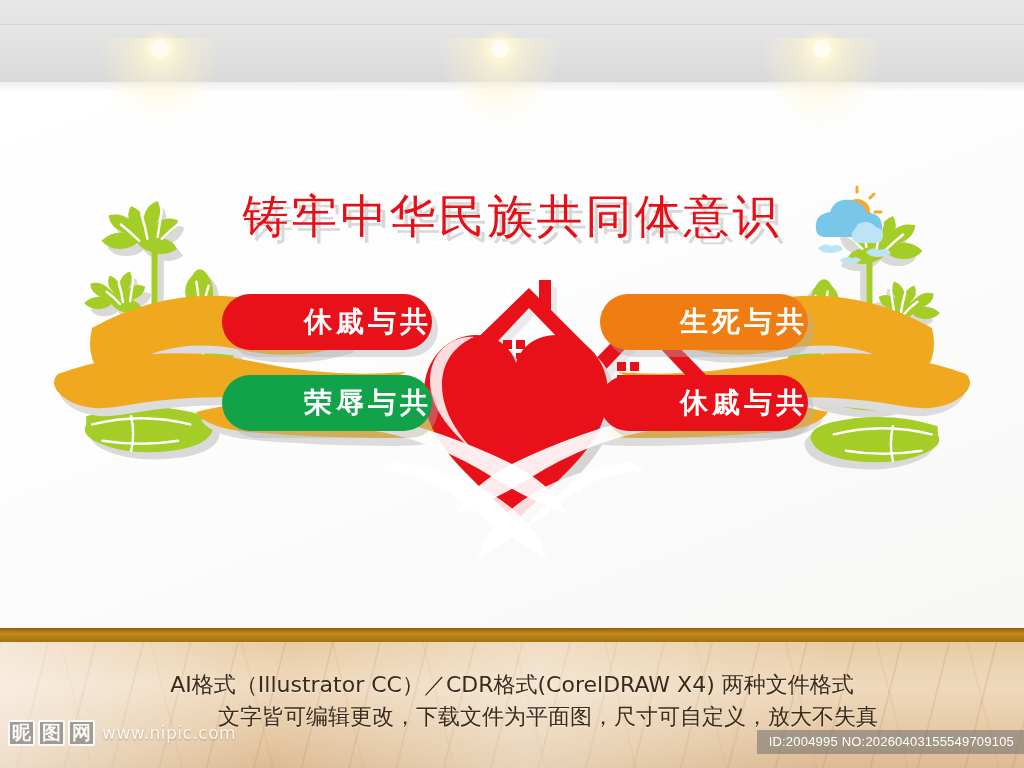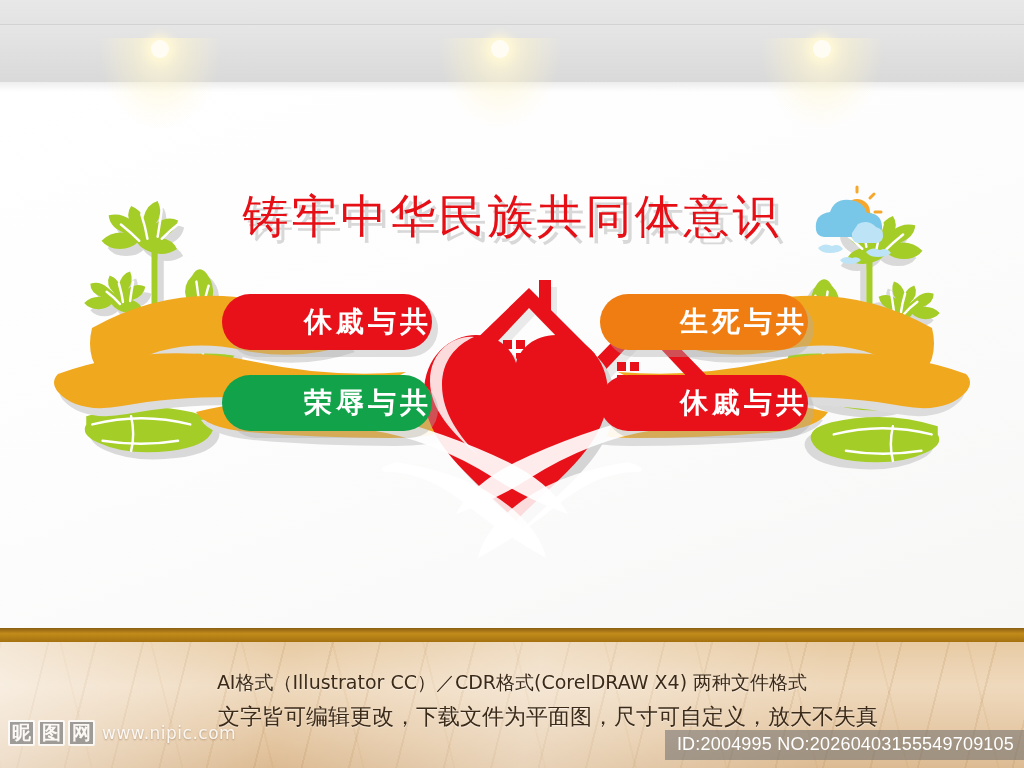--- a/index.html
+++ b/index.html
@@ -87,21 +87,21 @@
   .pill-rr{left:222px;top:375px;width:210px;height:56px;font-size:28px;background:#12a24a;}
   .pill-ss{left:600px;top:294px;width:208px;height:56px;font-size:28px;background:#ef7d12;}
   .pill-my{left:600px;top:375px;width:208px;height:56px;font-size:28px;background:#e8111a;}
 
   
   .caption{
     position:absolute;left:0;width:1024px;text-align:center;
     color:#3b2a18;font-family:"DejaVu Sans","Liberation Sans",sans-serif;
     text-shadow:0 1px 1px rgba(255,255,255,.55);
   }
-  .caption-1{top:670px;font-size:19px;}
+  .caption-1{top:670px;font-size:22px;}
   .caption-2{top:702px;font-size:22px;margin-left:36px;}
 
   
   .watermark{
     position:absolute;left:8px;top:720px;display:flex;align-items:center;gap:7px;
     opacity:.82;
   }
   .wm-logo{
     display:flex;gap:3px;
   }
@@ -113,21 +113,21 @@
   }
   .wm-url{
     font-size:17px;color:#ffffff;letter-spacing:.5px;
     font-family:"DejaVu Sans","Liberation Sans",sans-serif;
     text-shadow:0 1px 2px rgba(90,60,30,.45);
   }
   
   .idbadge{
     position:absolute;right:0;top:730px;
     background:rgba(110,110,110,.55);
-    color:#ffffff;font-size:18px;letter-spacing:.2px;
+    color:#ffffff;font-size:13px;letter-spacing:.2px;
     padding:4px 10px 5px 12px;
     font-family:"Liberation Sans","DejaVu Sans",sans-serif;
   }
 </style>
 </head>
 <body>
 
 <div id="stage">
 
   <div class="ceiling-top"></div>

